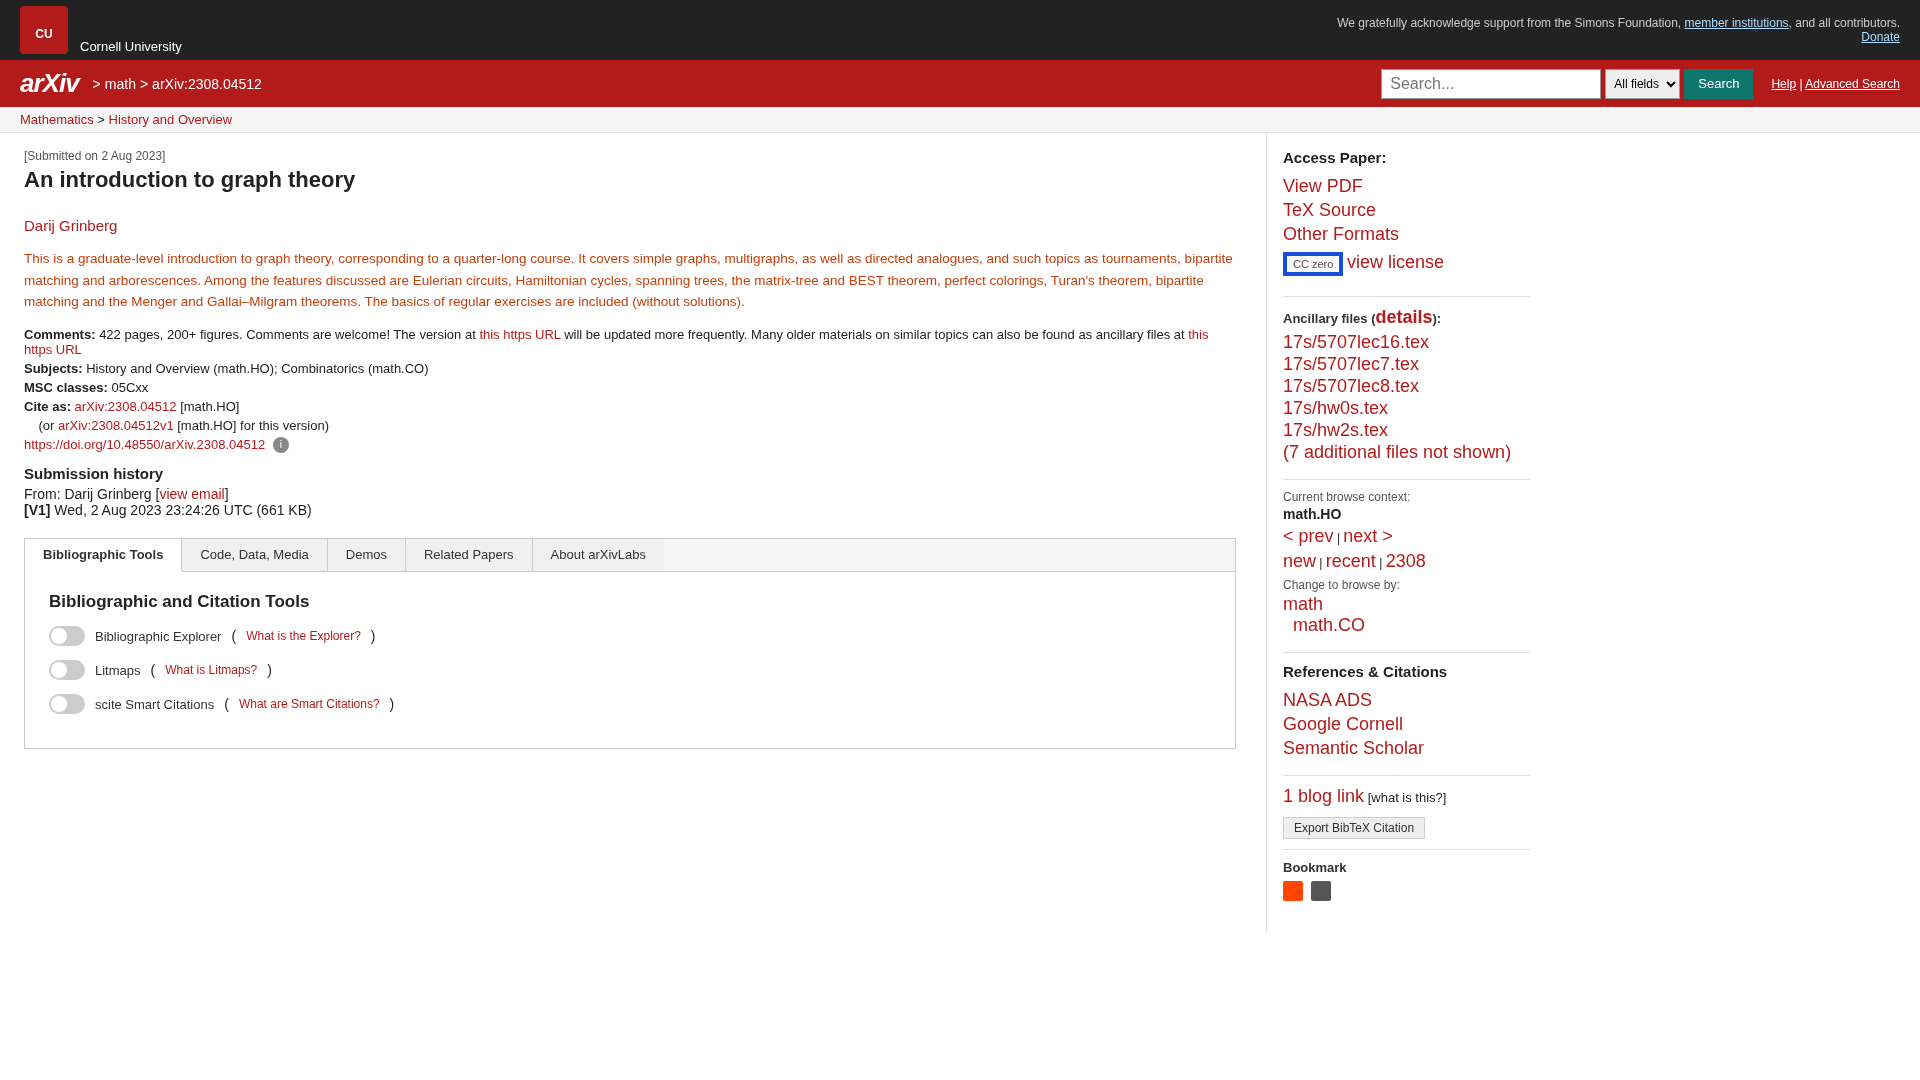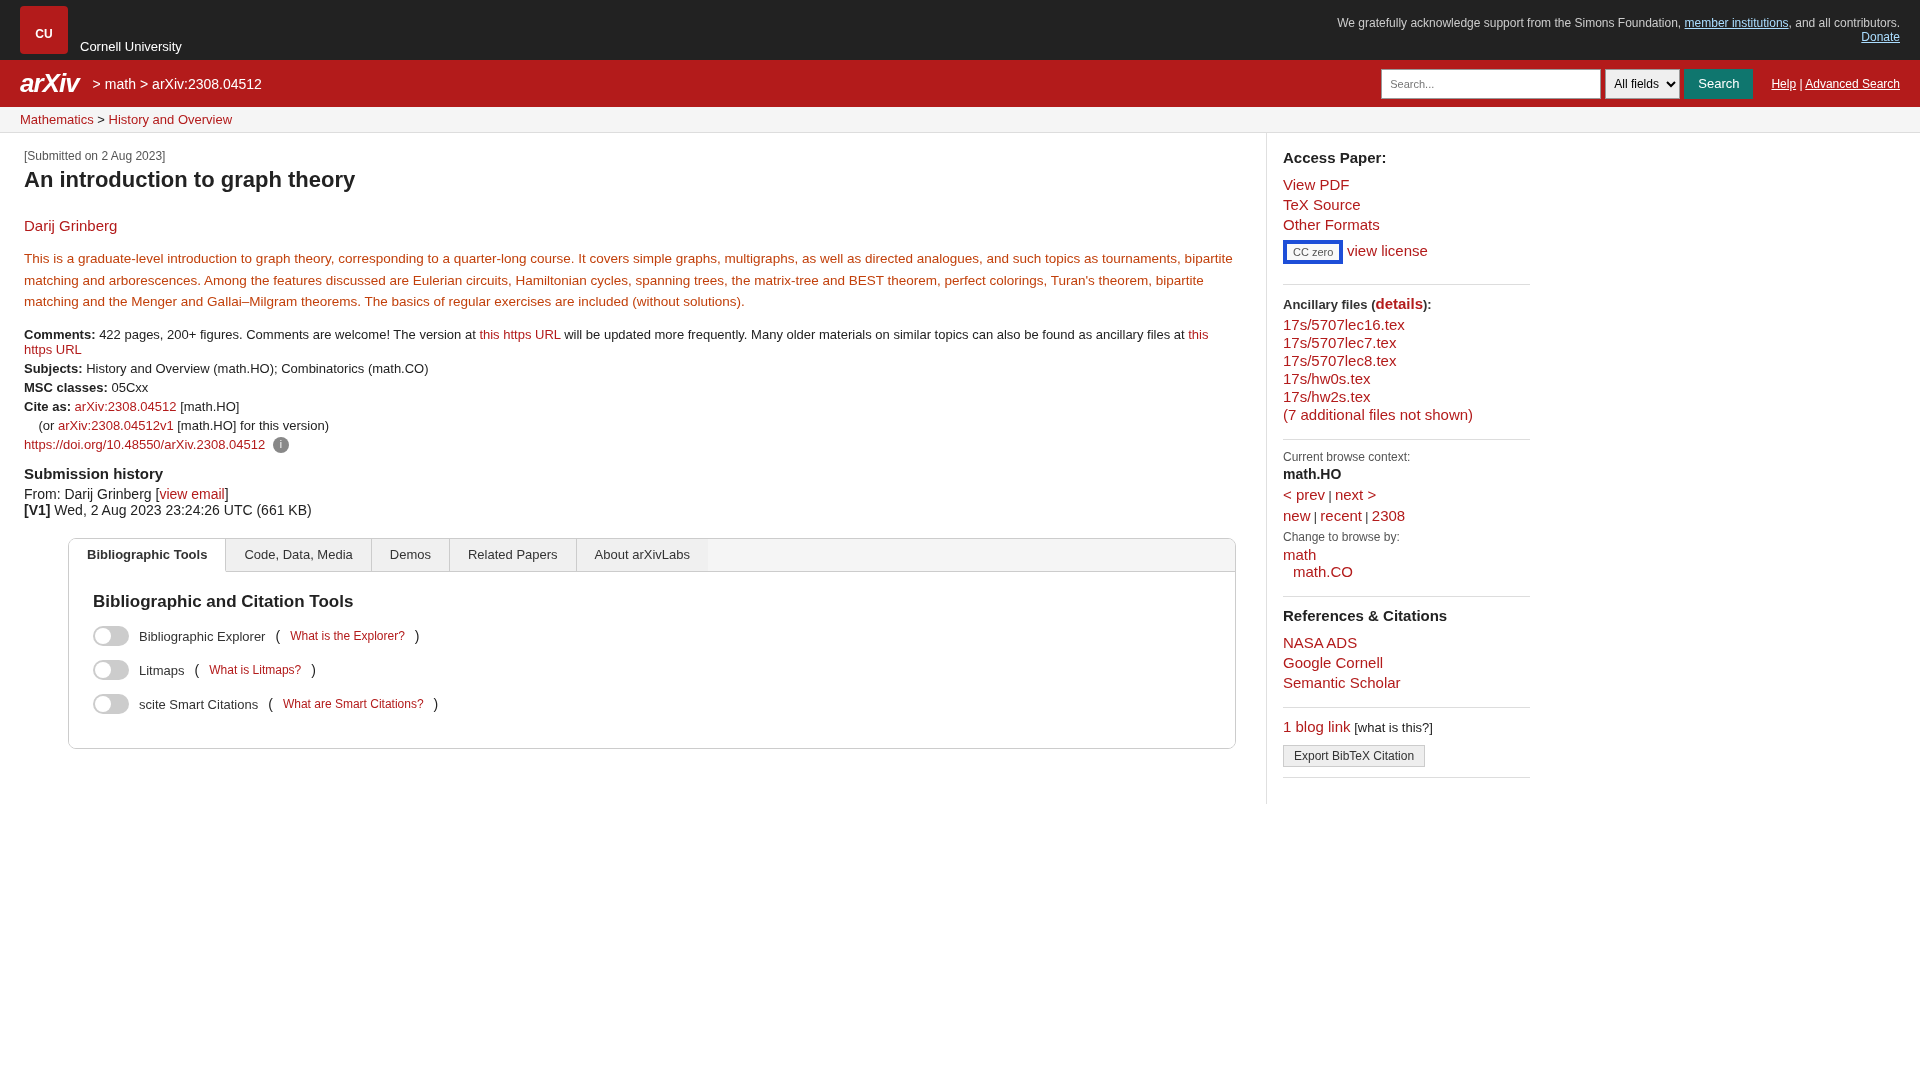--- a/index.html
+++ b/index.html
@@ -57,21 +57,21 @@
       flex: 1;
     }
     #breadcrumb a { color: #fff; text-decoration: none; }
     #search-form {
       display: flex;
       align-items: center;
       gap: 4px;
     }
     #search-input {
       padding: 4px 8px;
-      font-size: 11px;
+      font-size: 16px;
       border: 1px solid #999;
       width: 220px;
       height: 30px;
     }
     #search-field-select {
       padding: 4px;
       font-size: 12px;
       height: 30px;
       border: 1px solid #999;
     }
@@ -129,23 +129,22 @@
     .meta-label { font-weight: bold; }
     .meta-link { color: #b31b1b; text-decoration: none; }
 
     #submission-history { margin-top: 12px; }
     #submission-history h3 { font-size: 15px; font-weight: bold; margin-bottom: 4px; }
 
     
     #tabs-container {
       margin-top: 20px;
       border: 1px solid #ccc;
-      border-radius: 8px;
+      border-radius: 0;
       overflow: hidden;
-      margin-left: 44px;
     }
     #tabs-header {
       display: flex;
       background: #f5f5f5;
       border-bottom: 1px solid #ccc;
     }
     .tab {
       padding: 8px 18px;
       cursor: pointer;
       font-size: 13px;
@@ -193,21 +192,21 @@
     }
     .tool-label { font-size: 13px; color: #333; }
     .tool-link { color: #b31b1b; text-decoration: none; font-size: 12px; }
 
     #footer-links { margin-top: 20px; font-size: 12px; color: #555; }
     #footer-links a { color: #b31b1b; text-decoration: none; }
 
     
     #sidebar h3 { font-size: 15px; font-weight: bold; margin-bottom: 10px; color: #222; }
     #sidebar h4 { font-size: 13px; font-weight: bold; margin: 10px 0 4px; color: #333; }
-    #sidebar a { color: #b31b1b; text-decoration: none; font-size: 15px; }
+    #sidebar a { color: #b31b1b; text-decoration: none; font-size: 18px; }
     #sidebar .section { margin-bottom: 16px; }
     #sidebar .sidebar-link-block { margin-bottom: 3px; }
     .license-badge {
       display: inline-block;
       border: 4px solid #1d4ed8;
       padding: 2px 6px;
       font-size: 11px;
       color: #555;
       margin: 4px 0;
       background: #f9f9f9;
@@ -454,15 +453,22 @@
       <a href="#">1 blog link</a>
       <span>[what is this?]</span>
     </div>
 
     <div>
       <button class="export-citation">Export BibTeX Citation</button>
     </div>
 
     <hr class="section-divider">
 
+    <div class="section">
+      <h4>Bookmark</h4>
+      <div class="bookmark-icons">
+        <div class="bookmark-icon" style="background:#ff4500;" title="Reddit"></div>
+        <div class="bookmark-icon" style="background:#555;" title="Other"></div>
+      </div>
+    </div>
 
   </div>
 </div>
 
 </body></html>

